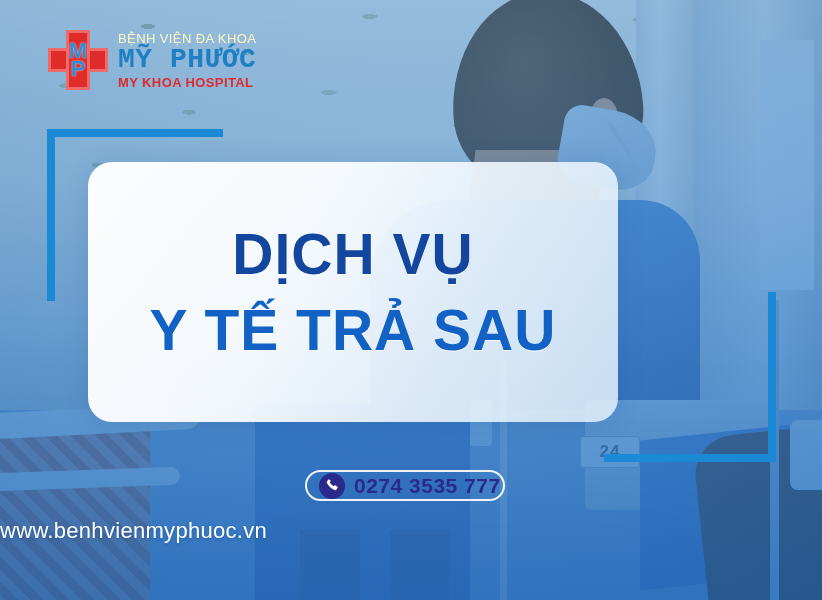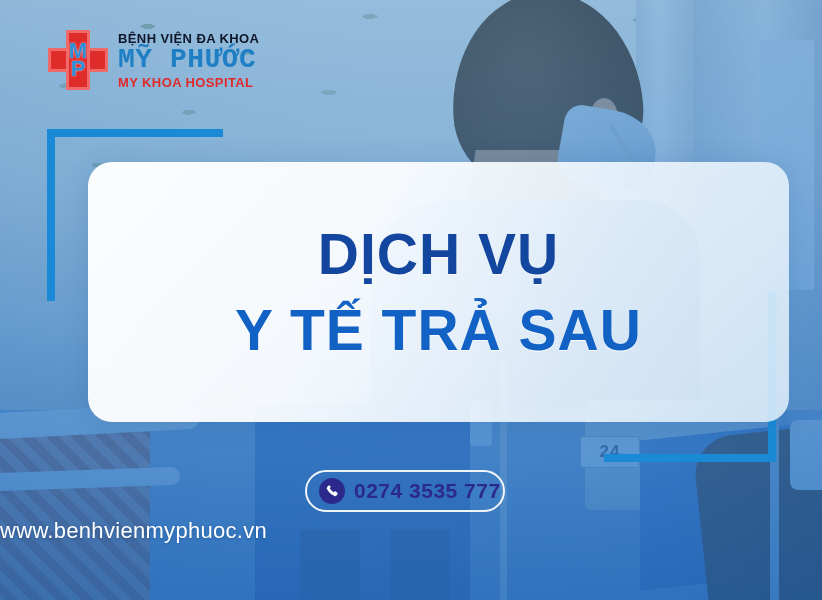--- a/index.html
+++ b/index.html
@@ -130,21 +130,21 @@
   .bracket-tl{left:47px;top:129px;width:176px;height:172px;}
   .bracket-tl .h{left:0;top:0;width:176px;height:8px;}
   .bracket-tl .v{left:0;top:0;width:8px;height:172px;}
 
   .bracket-br{left:604px;top:292px;width:172px;height:170px;}
   .bracket-br .v{right:0;top:0;width:8px;height:170px;}
   .bracket-br .h{left:0;bottom:0;width:172px;height:8px;}
 
   
   .card{
-    position:absolute;left:88px;top:162px;width:701px;height:260px;
+    position:absolute;left:88px;top:162px;width:530px;height:260px;
     border-radius:24px;
     background:linear-gradient(118deg,
       rgba(255,255,255,.97) 0%,
       rgba(251,253,255,.95) 38%,
       rgba(236,245,252,.90) 68%,
       rgba(223,238,250,.86) 100%);
     box-shadow:0 2px 26px rgba(20,70,130,.16);
   }
   .card-inner{
     position:absolute;inset:0;
@@ -171,27 +171,27 @@
   .logo-mark{position:relative;width:60px;height:60px;}
   .cross-h{position:absolute;left:0;top:18px;width:60px;height:24px;background:#e02b2b;border:3px solid #f06a6a;box-sizing:border-box;}
   .cross-v{position:absolute;left:18px;top:0;width:24px;height:60px;background:#e02b2b;border:3px solid #f06a6a;box-sizing:border-box;}
   .cross-letters{
     position:absolute;left:0;top:0;width:60px;height:60px;
     display:flex;flex-direction:column;align-items:center;justify-content:center;
     color:#2a8fd8;font-weight:bold;line-height:.82;font-size:22px;
     text-shadow:0 0 2px rgba(255,255,255,.8);
   }
   .logo-text{display:flex;flex-direction:column;line-height:1;}
-  .logo-l1{font-size:13px;font-weight:bold;color:#0f172a;letter-spacing:.4px;}
+  .logo-l1{font-size:13px;font-weight:normal;color:#fef9c3;letter-spacing:.4px;}
   .logo-l2{font-size:28px;font-weight:bold;color:#1f7fc4;letter-spacing:.5px;margin:1px 0 2px;font-family:Liberation Mono, monospace;}
   .logo-l3{font-size:13px;font-weight:bold;color:#e02b2b;letter-spacing:.4px;}
 
   
   .phone-pill{
-    position:absolute;left:305px;top:470px;width:200px;height:42px;
+    position:absolute;left:305px;top:470px;width:200px;height:31px;
     border:2px solid rgba(255,255,255,.92);
     border-radius:21px;
     display:flex;align-items:center;gap:9px;
     padding:0 12px;box-sizing:border-box;
   }
   .phone-icon{
     width:26px;height:26px;border-radius:50%;background:#2b2a8c;
     display:flex;align-items:center;justify-content:center;flex:0 0 auto;
   }
   .phone-icon svg{width:15px;height:15px;display:block;}

